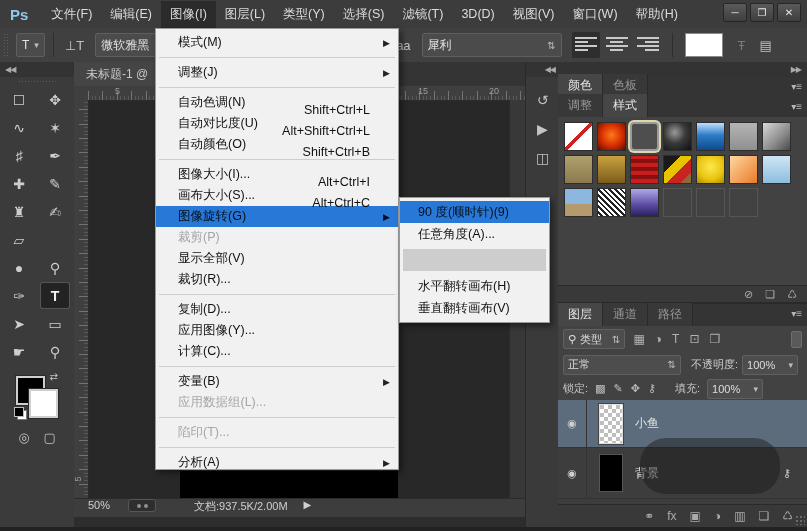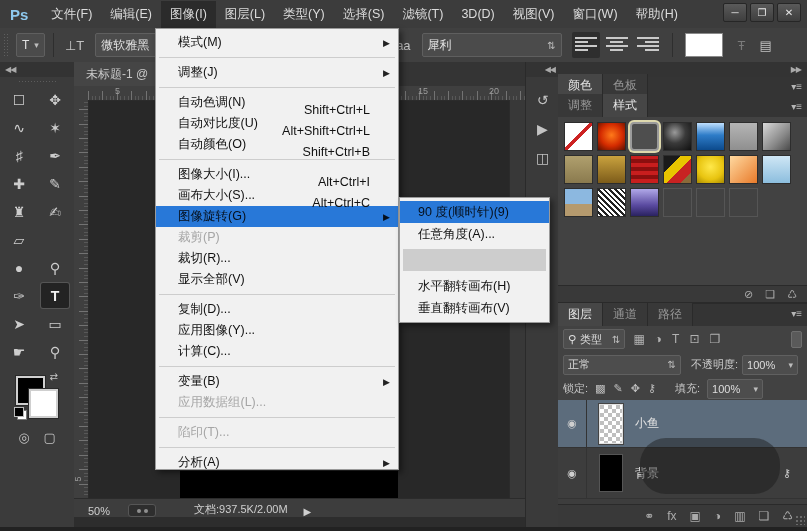--- a/index.html
+++ b/index.html
@@ -65,21 +65,21 @@
      background-size:100% 9px,100% 4px;background-position:bottom left;background-repeat:no-repeat;}
   .h-ruler .num{position:absolute;top:0;font-size:9px;color:#9d9d9d;}
   .v-ruler{position:absolute;left:0;top:38px;width:14px;bottom:28px;background:#3f3f3f;border-right:1px solid #2b2b2b;
      background-image:repeating-linear-gradient(0deg,#737373 0 1px,transparent 1px 14.4px),
                       repeating-linear-gradient(0deg,#585858 0 1px,transparent 1px 3.6px);
      background-size:9px 100%,4px 100%;background-position:right top;background-repeat:no-repeat;}
   .v-ruler .num{position:absolute;left:1px;font-size:9px;color:#9d9d9d;transform:rotate(-90deg);}
   .canvas-black{position:absolute;left:106px;top:409px;width:218px;height:31px;background:#000;}
   .v-scrollbar{position:absolute;right:0;top:38px;width:15px;bottom:28px;background:#383838;border-left:1px solid #2b2b2b;}
   .status-bar{position:absolute;left:0;bottom:10px;right:0;height:18px;background:#3d3d3d;border-top:1px solid #2b2b2b;
-              display:flex;align-items:flex-end;font-size:11px;color:#cfcfcf;}
+              display:flex;align-items:flex-start;font-size:11px;color:#cfcfcf;}
   .zoom-field{margin-left:14px;width:40px;}
   .status-pill{width:26px;height:11px;background:#2e2e2e;border:1px solid #565656;border-radius:3px;
                display:flex;align-items:center;justify-content:center;gap:3px;margin-right:38px;}
   .status-pill i{width:4px;height:4px;border-radius:50%;background:#8f8f8f;}
   .doc-info{margin-right:16px;}
   .status-arrow{color:#cfcfcf;font-size:10px;}
   .bottom-strip{position:absolute;left:0;bottom:0;right:0;height:10px;background:#2d2d2d;}
   
   .dock-strip{position:absolute;left:525px;top:62px;width:33px;bottom:0;background:#3a3a3a;
               border-left:1px solid #2a2a2a;border-right:1px solid #2a2a2a;}
@@ -514,26 +514,26 @@
         <span class="mi-label">图像旋转(G)</span>
         <span class="mi-shortcut"></span>
         <span class="mi-arrow">▶</span>
       </div>
       <div class="menu-item disabled">
         <span class="mi-label">裁剪(P)</span>
         <span class="mi-shortcut"></span>
         <span class="mi-arrow">▶</span>
       </div>
       <div class="menu-item">
+        <span class="mi-label">显示全部(V)</span>
+        <span class="mi-shortcut"></span>
+        <span class="mi-arrow">▶</span>
+      </div>
+      <div class="menu-item">
         <span class="mi-label">裁切(R)...</span>
-        <span class="mi-shortcut"></span>
-        <span class="mi-arrow">▶</span>
-      </div>
-      <div class="menu-item">
-        <span class="mi-label">显示全部(V)</span>
         <span class="mi-shortcut"></span>
         <span class="mi-arrow">▶</span>
       </div>
       <div class="menu-item sep">
         
         
         
       </div>
       <div class="menu-item">
         <span class="mi-label">复制(D)...</span>

